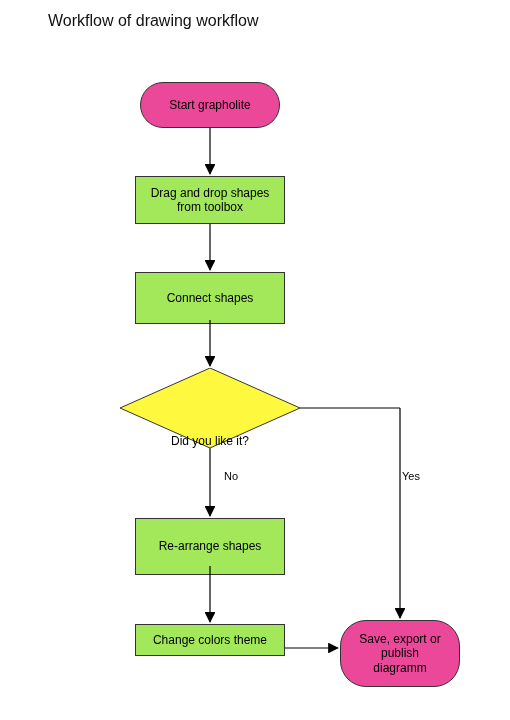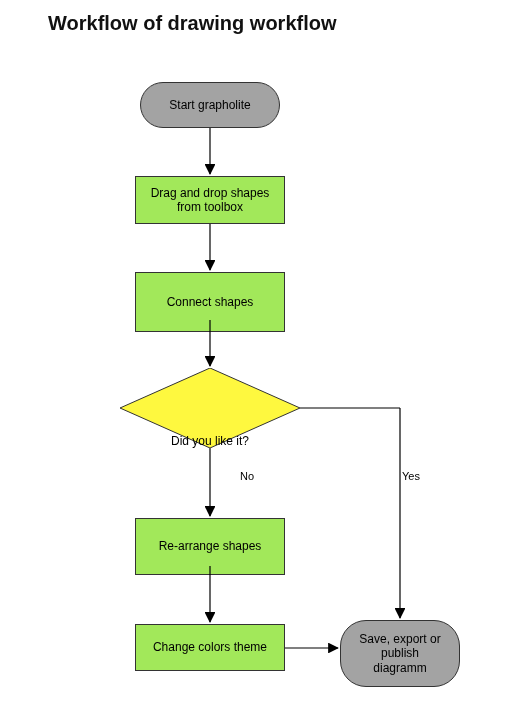--- a/index.html
+++ b/index.html
@@ -10,36 +10,36 @@
     color: #000;
     width: 510px;
     height: 720px;
     overflow: hidden;
     position: relative;
   }
   .title {
     position: absolute;
     left: 48px;
     top: 12px;
-    font-size: 20px;
-    font-weight: 700;
+    font-size: 16px;
+    font-weight: 400;
     color: #111;
   }
   .node {
     position: absolute;
     font-size: 12px;
     display: flex;
     align-items: center;
     justify-content: center;
     text-align: center;
     line-height: 1.2;
     box-sizing: border-box;
   }
   .terminator {
-    background: #a3a3a3;
+    background: #ec4899;
     border: 1px solid #333;
     border-radius: 26px;
   }
   .process {
     background: #a2e85a;
     border: 1px solid #333;
   }
   .decision {
     
   }
@@ -74,46 +74,46 @@
 <div class="title">Workflow of drawing workflow</div>
 
 <div class="node terminator" style="left:140px; top:82px; width:140px; height:46px;">
   <span>Start grapholite</span>
 </div>
 
 <div class="node process" style="left:135px; top:176px; width:150px; height:48px;">
   <span>Drag and drop shapes<br>from toolbox</span>
 </div>
 
-<div class="node process" style="left:135px; top:272px; width:150px; height:60px;">
+<div class="node process" style="left:135px; top:272px; width:150px; height:52px;">
   <span>Connect shapes</span>
 </div>
 
 <div class="node decision" style="left:120px; top:368px; width:180px; height:80px;">
   <svg width="180" height="80" viewBox="0 0 180 80">
     <polygon points="90,0 180,40 90,80 0,40" fill="#fef83f" stroke="#333" stroke-width="1"></polygon>
   </svg>
   <div class="label">
     <span>Did you like it?</span>
   </div>
 </div>
 
 <div class="node process" style="left:135px; top:518px; width:150px; height:57px;">
   <span>Re-arrange shapes</span>
 </div>
 
-<div class="node process" style="left:135px; top:624px; width:150px; height:47px;">
+<div class="node process" style="left:135px; top:624px; width:150px; height:32px;">
   <span>Change colors theme</span>
 </div>
 
 <div class="node terminator" style="left:340px; top:620px; width:120px; height:67px;">
   <span>Save, export or<br>publish<br>diagramm</span>
 </div>
 
-<div class="edge-label" style="left:240px; top:470px;">No</div>
+<div class="edge-label" style="left:224px; top:470px;">No</div>
 <div class="edge-label" style="left:402px; top:470px;">Yes</div>
 
 <svg class="edges">
   <defs>
     <marker id="arrow" viewBox="0 0 12 12" refX="11" refY="6" markerWidth="9" markerHeight="9" orient="auto-start-reverse">
       <path d="M 0 0 L 12 6 L 0 12 z" fill="#000"></path>
     </marker>
   </defs>
   <g stroke="#000" stroke-width="1.2" fill="none" marker-end="url(#arrow)">
 

